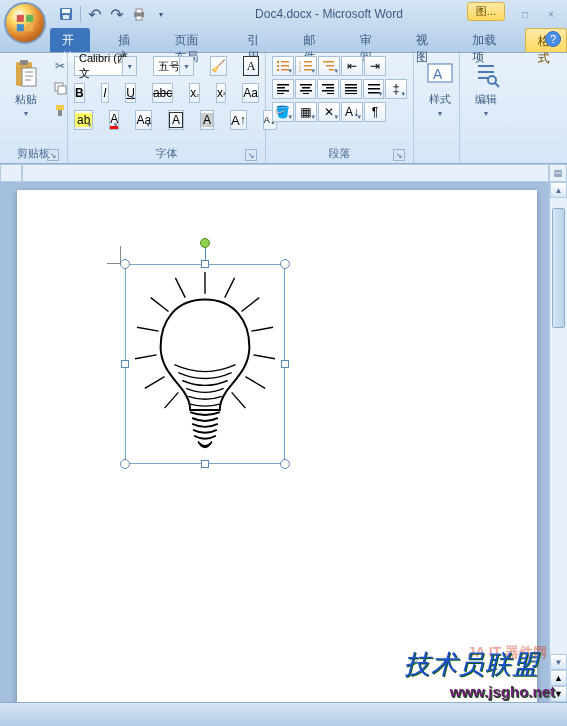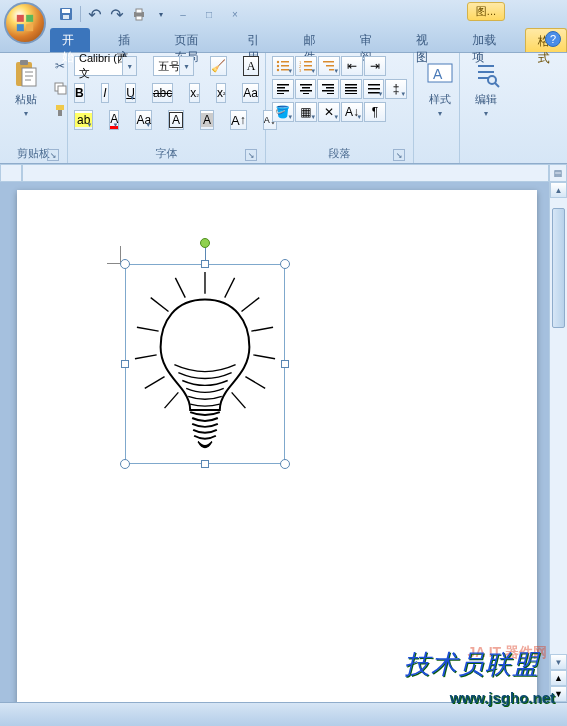--- a/index.html
+++ b/index.html
@@ -67,21 +67,21 @@
 .h-sw { bottom: -5px; left: -5px; } .h-se { bottom: -5px; right: -5px; }
 .h-n { top: -4px; left: 50%; margin-left: -4px; } .h-s { bottom: -4px; left: 50%; margin-left: -4px; }
 .h-w { left: -4px; top: 50%; margin-top: -4px; } .h-e { right: -4px; top: 50%; margin-top: -4px; }
 .rot-handle { position: absolute; top: -26px; left: 50%; margin-left: -5px; width: 10px; height: 10px; background: #8fd14f; border: 1px solid #4f8f1f; border-radius: 50%; }
 .rot-line { position: absolute; top: -18px; left: 50%; width: 1px; height: 14px; background: #5a87b3; }
 .cursor-mark { position:absolute; left: 90px; top: 56px; width: 14px; height: 18px; border-right: 1px solid #888; border-bottom: 1px solid #888; }
 
 .bulb-img { position: absolute; inset: 6px; }
 
 .watermark1 { position: absolute; right: 28px; bottom: 44px; font-size: 26px; font-weight: 400; font-style: italic; color: #1d4ed8; letter-spacing: 1px; text-shadow: 1px 1px 0 #0b5c0b; }
-.watermark2 { position: absolute; right: 12px; bottom: 20px; font-size: 15px; font-weight: bold; color: #0c4a6e; text-shadow: 1px 1px 0 #0b5c0b; }
+.watermark2 { position: absolute; right: 12px; bottom: 26px; font-size: 15px; font-weight: bold; color: #701a75; text-shadow: 1px 1px 0 #0b5c0b; }
 .watermark0 { position:absolute; right: 20px; bottom: 64px; font-size: 14px; font-weight: bold; color: rgba(220,60,30,0.45); }
 
 .hl { width:18px; height:16px; display:inline-block; }
 </style>
 </head>
 <body>
 
 <div class="titlebar">
   <div class="office-btn">
     <svg viewBox="0 0 24 24">
@@ -104,20 +104,23 @@
     <div class="qat-btn">↶</div>
     <div class="qat-btn">↷</div>
     <div class="qat-btn">
         <svg class="hl" viewBox="0 0 16 16">
           <rect x="3" y="6" width="10" height="5" fill="#888"></rect>
           <rect x="5" y="3" width="6" height="4" fill="#fff" stroke="#888"></rect>
           <rect x="5" y="10" width="6" height="4" fill="#fff" stroke="#888"></rect>
         </svg>
       </div>
     <div class="qat-btn" style="font-size:8px">▾</div>
+  </div>
+  <div class="title-center">
+    <span>Doc4.docx</span><span> - </span><span>Microsoft Word</span>
   </div>
   <div class="contextual-tab">图...</div>
   <div class="win-controls">
     <div class="win-btn">–</div>
     <div class="win-btn">□</div>
     <div class="win-btn">×</div>
   </div>
 </div>
 
 <div class="tabs">

